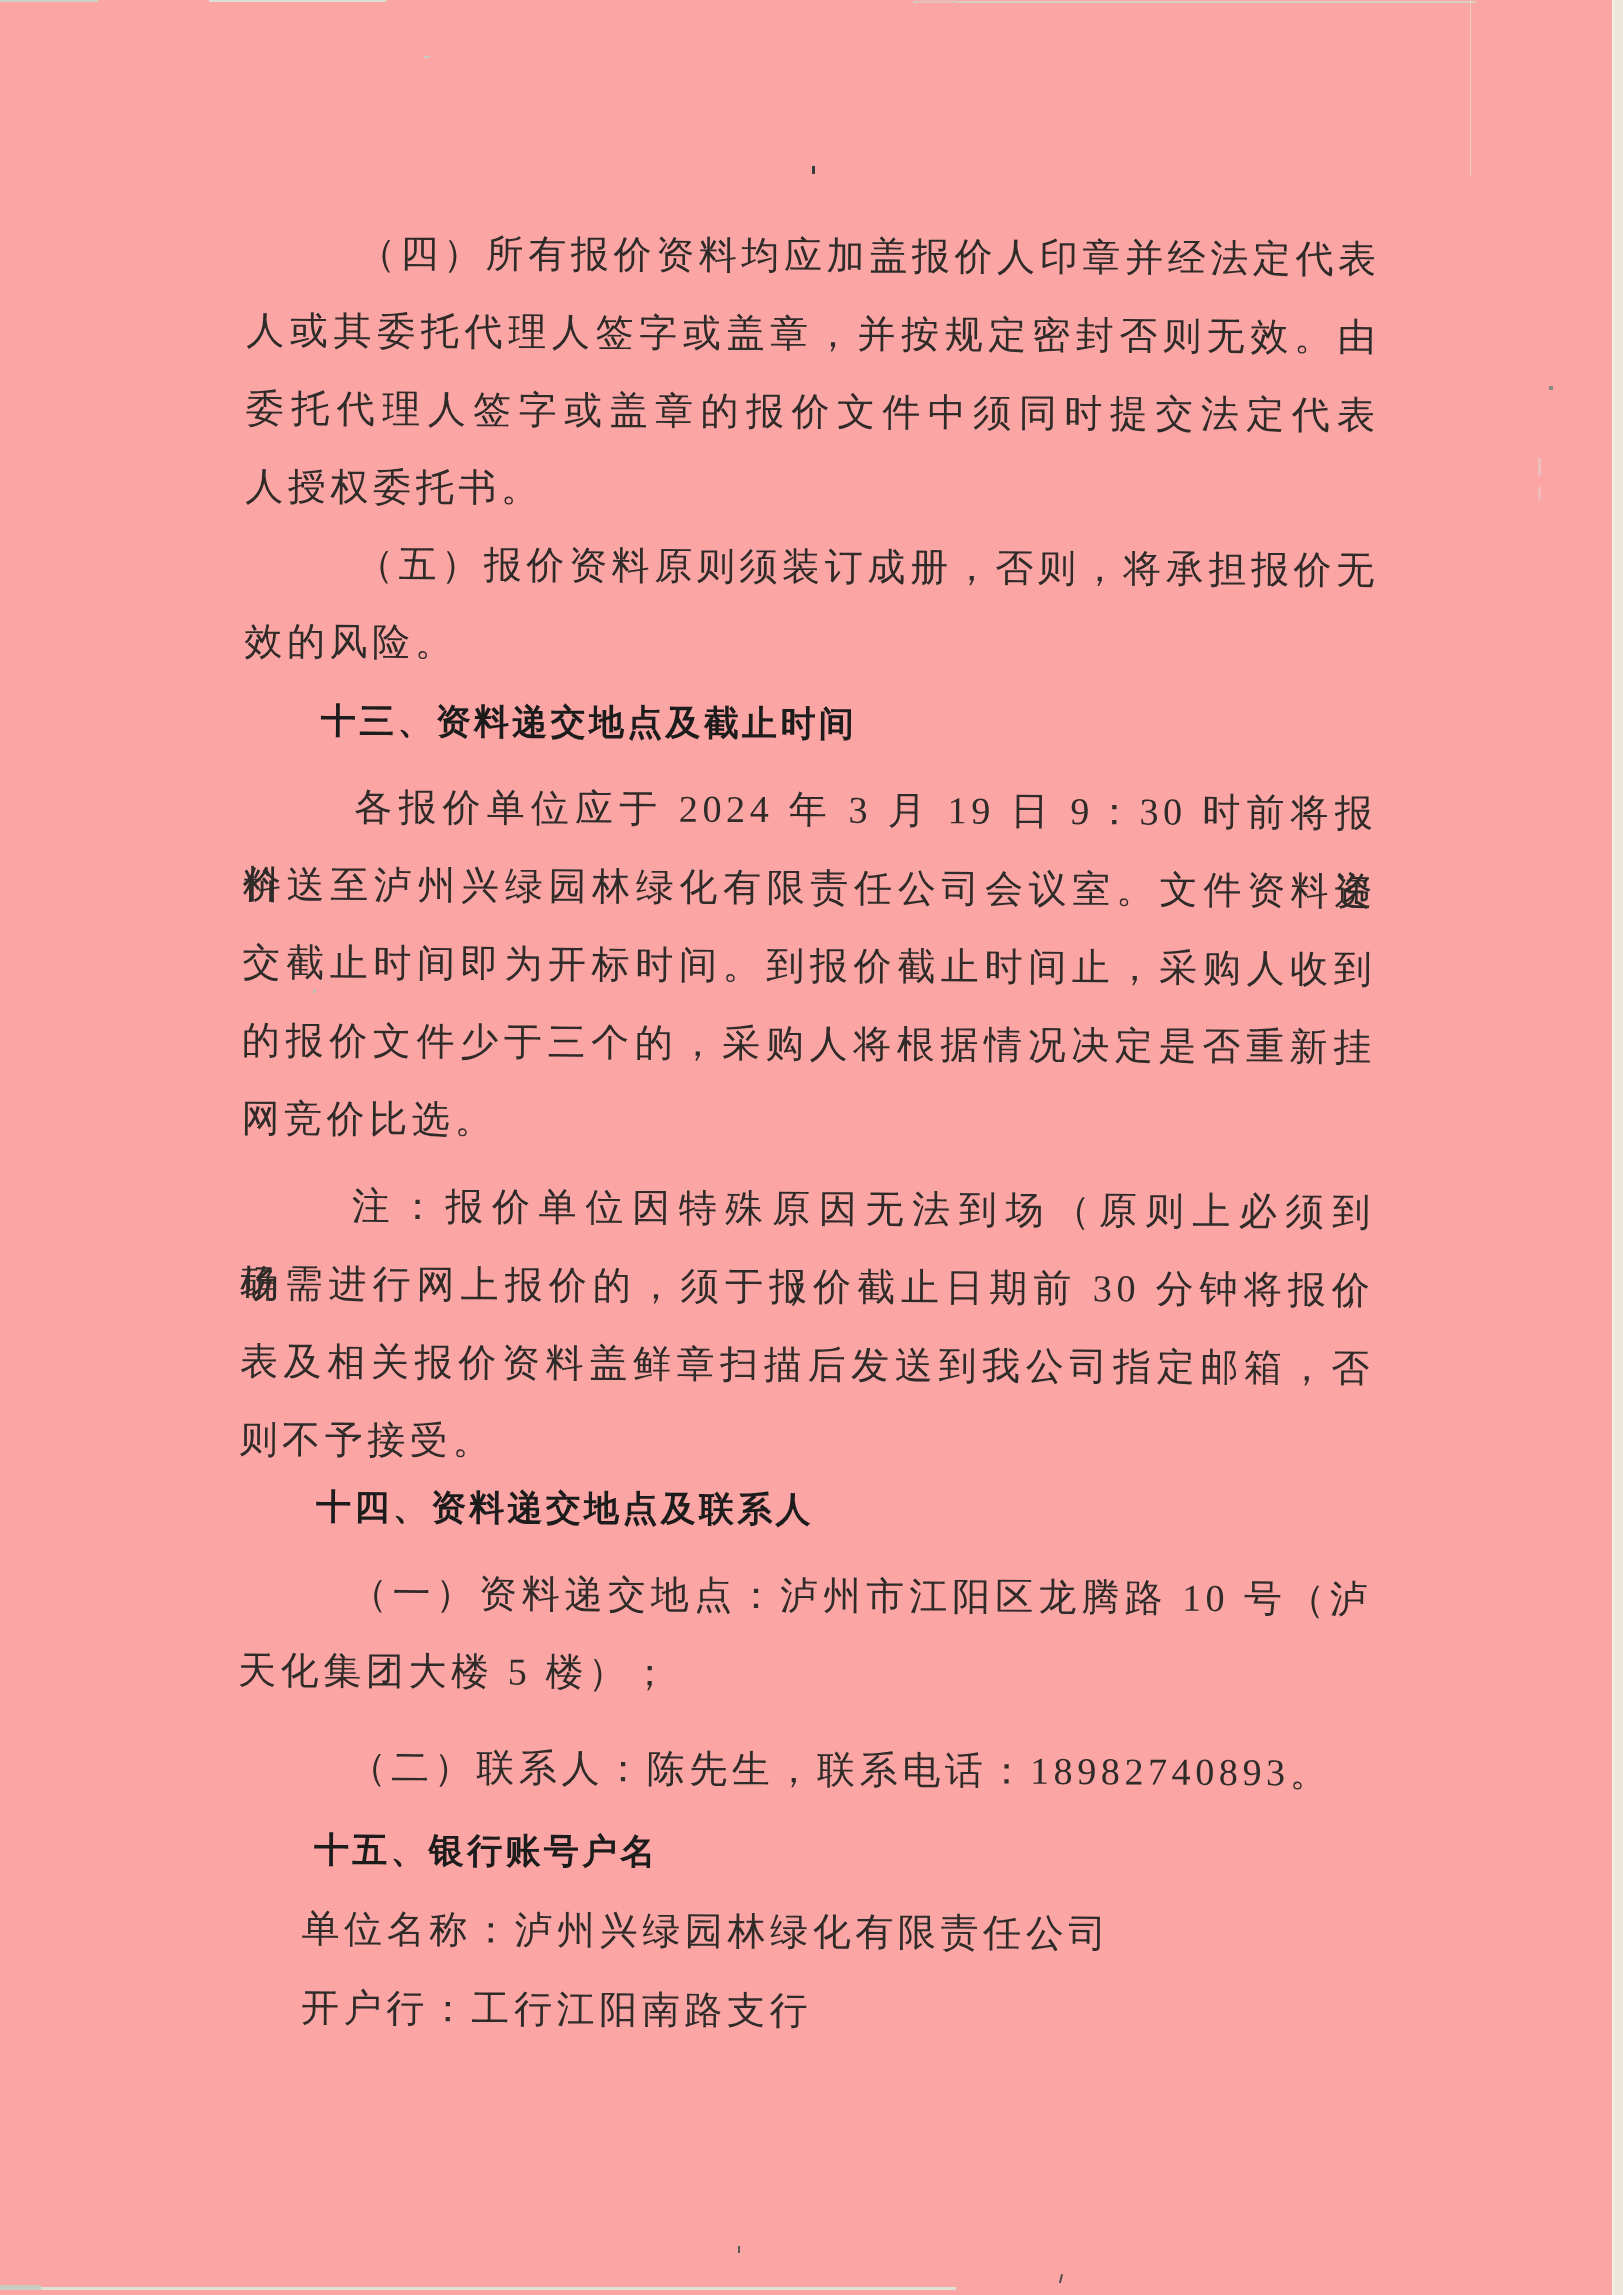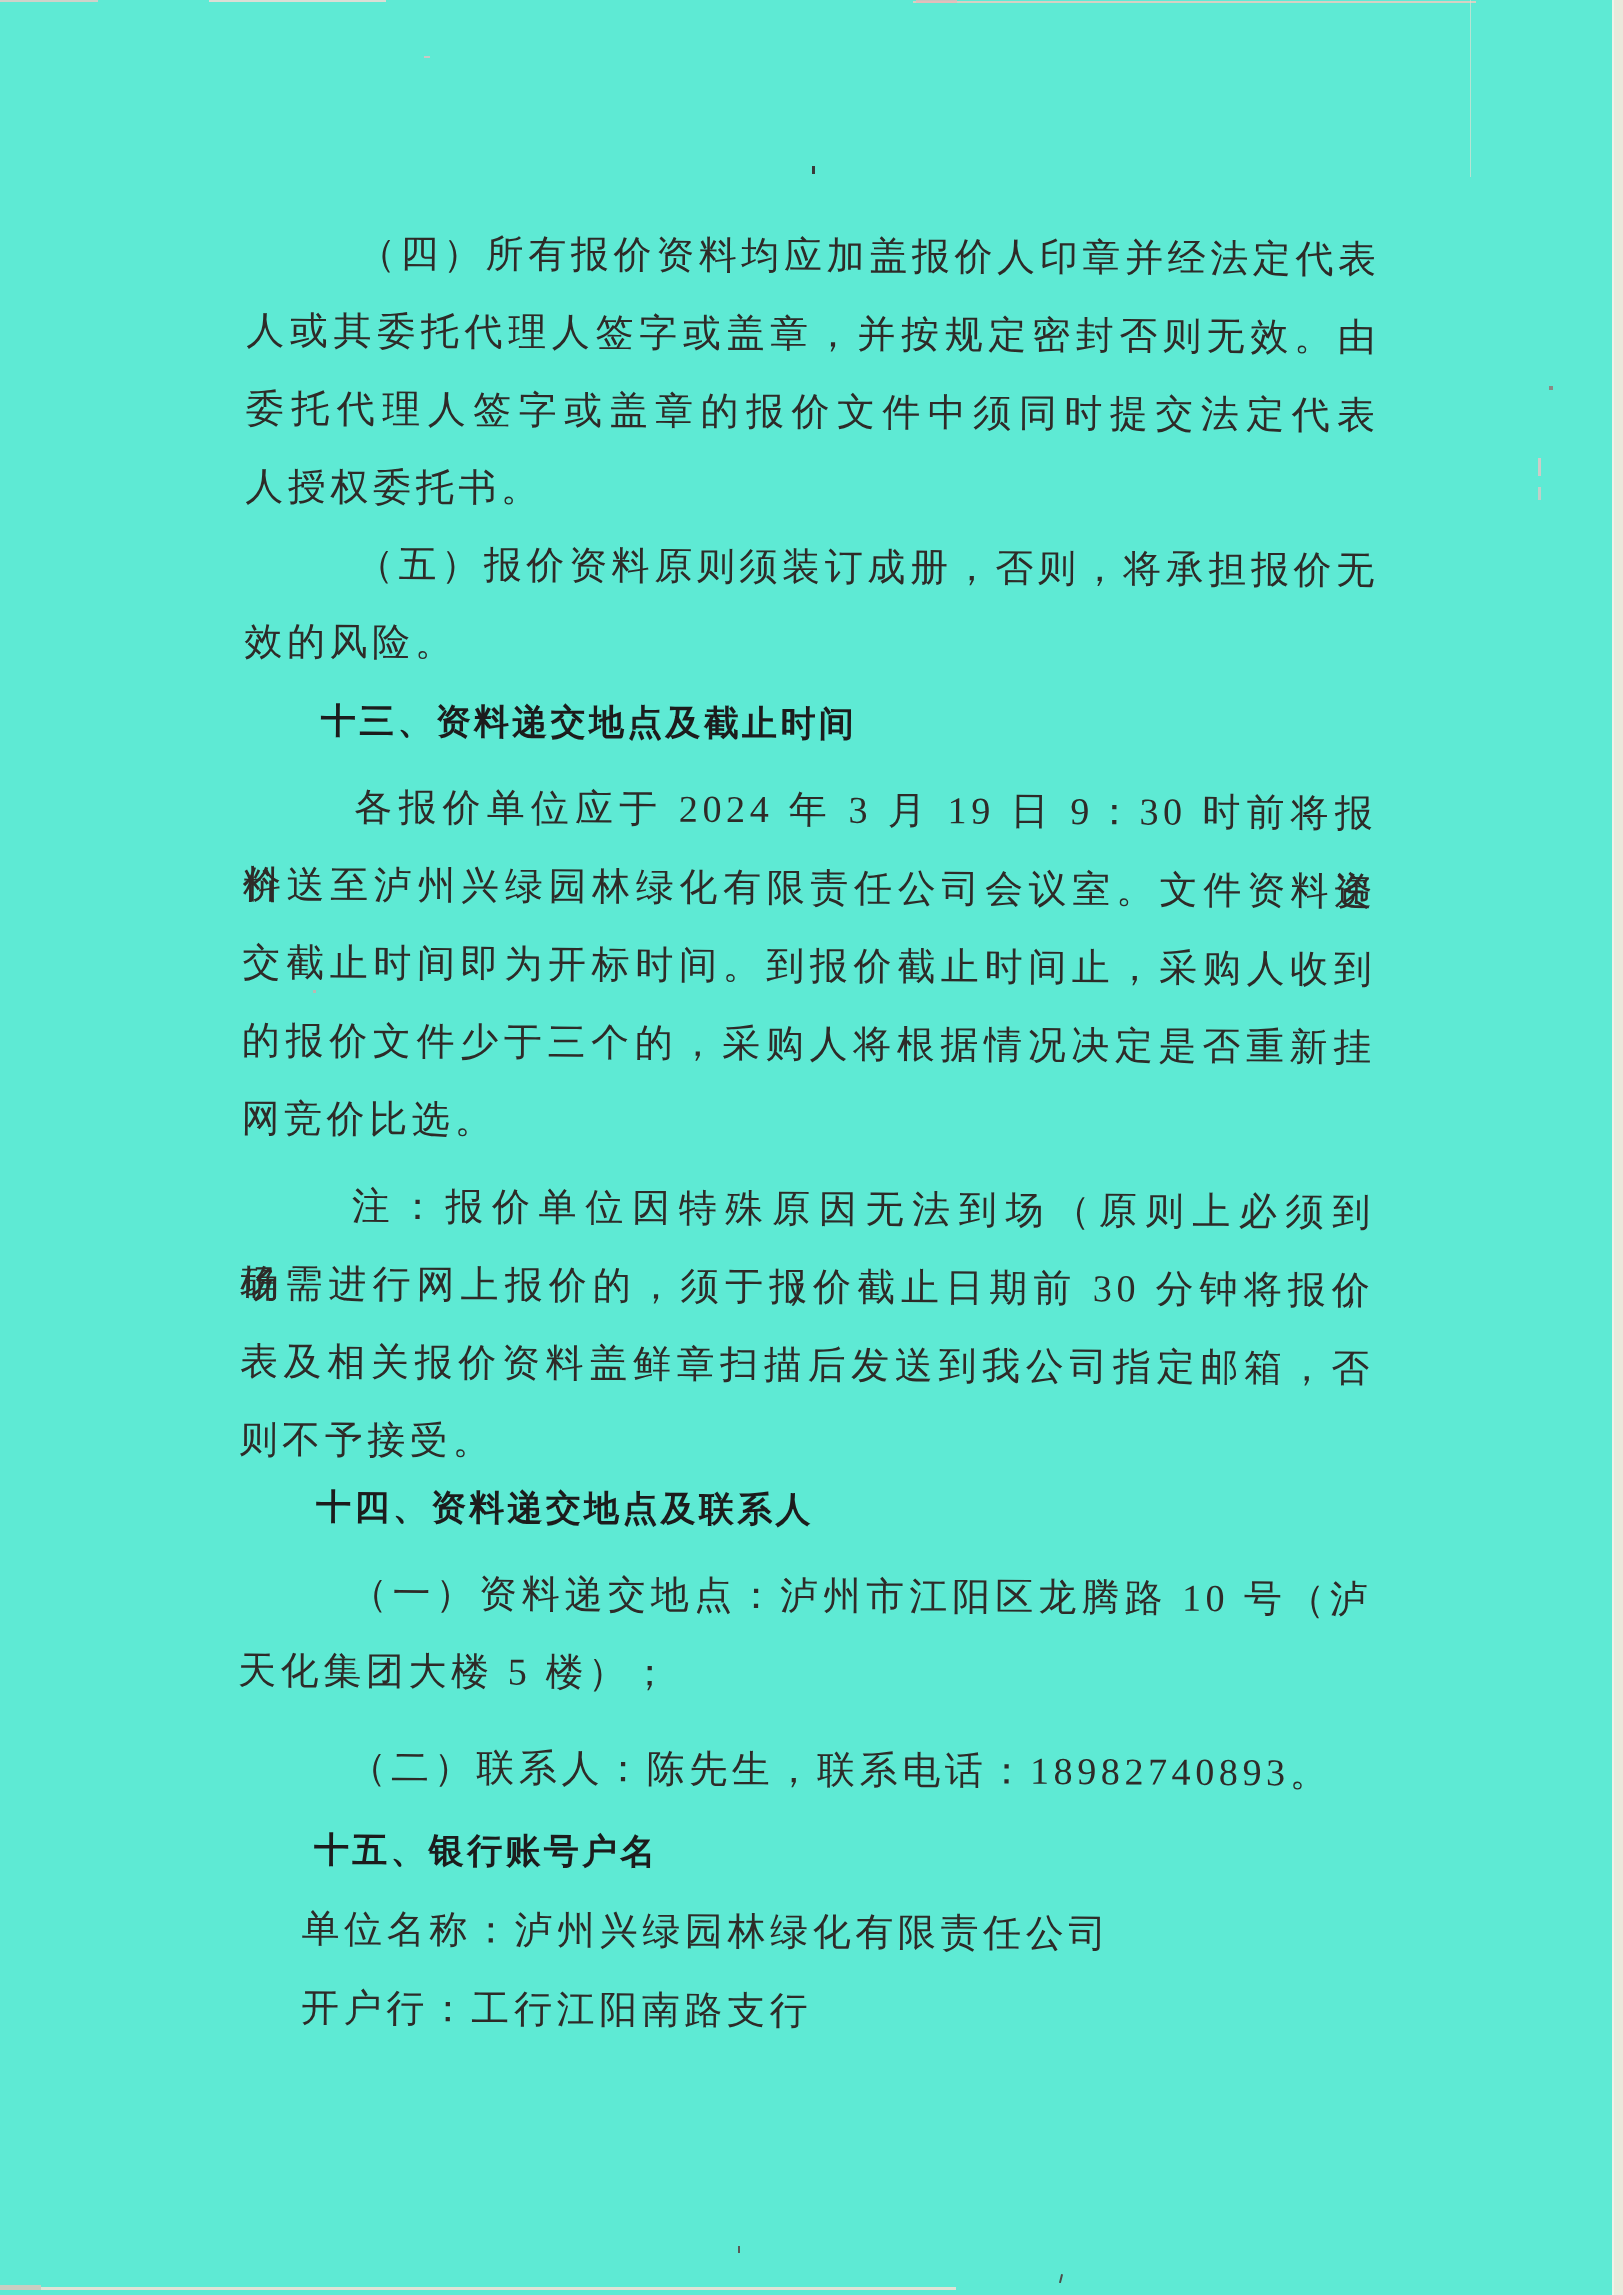--- a/index.html
+++ b/index.html
@@ -4,21 +4,21 @@
 <style>
   html,body{margin:0;padding:0;}
   body{
     width:1623px;height:2295px;
     background:#f2f2f0;
     font-family:"Liberation Serif","DejaVu Serif",serif;
     overflow:hidden;position:relative;
   }
   .page{
     position:absolute;left:0;top:0;width:1623px;height:2295px;
-    background:#5eead4;overflow:hidden;
+    background:#fca5a5;overflow:hidden;
   }
   
   .doc{
     position:absolute;left:247px;top:0;width:1134px;height:2295px;
     transform:rotate(0.35deg);
     transform-origin:0px 213px;
   }
   .block{position:absolute;left:0;width:1134px;}
   .line{
     height:78px;line-height:78px;

